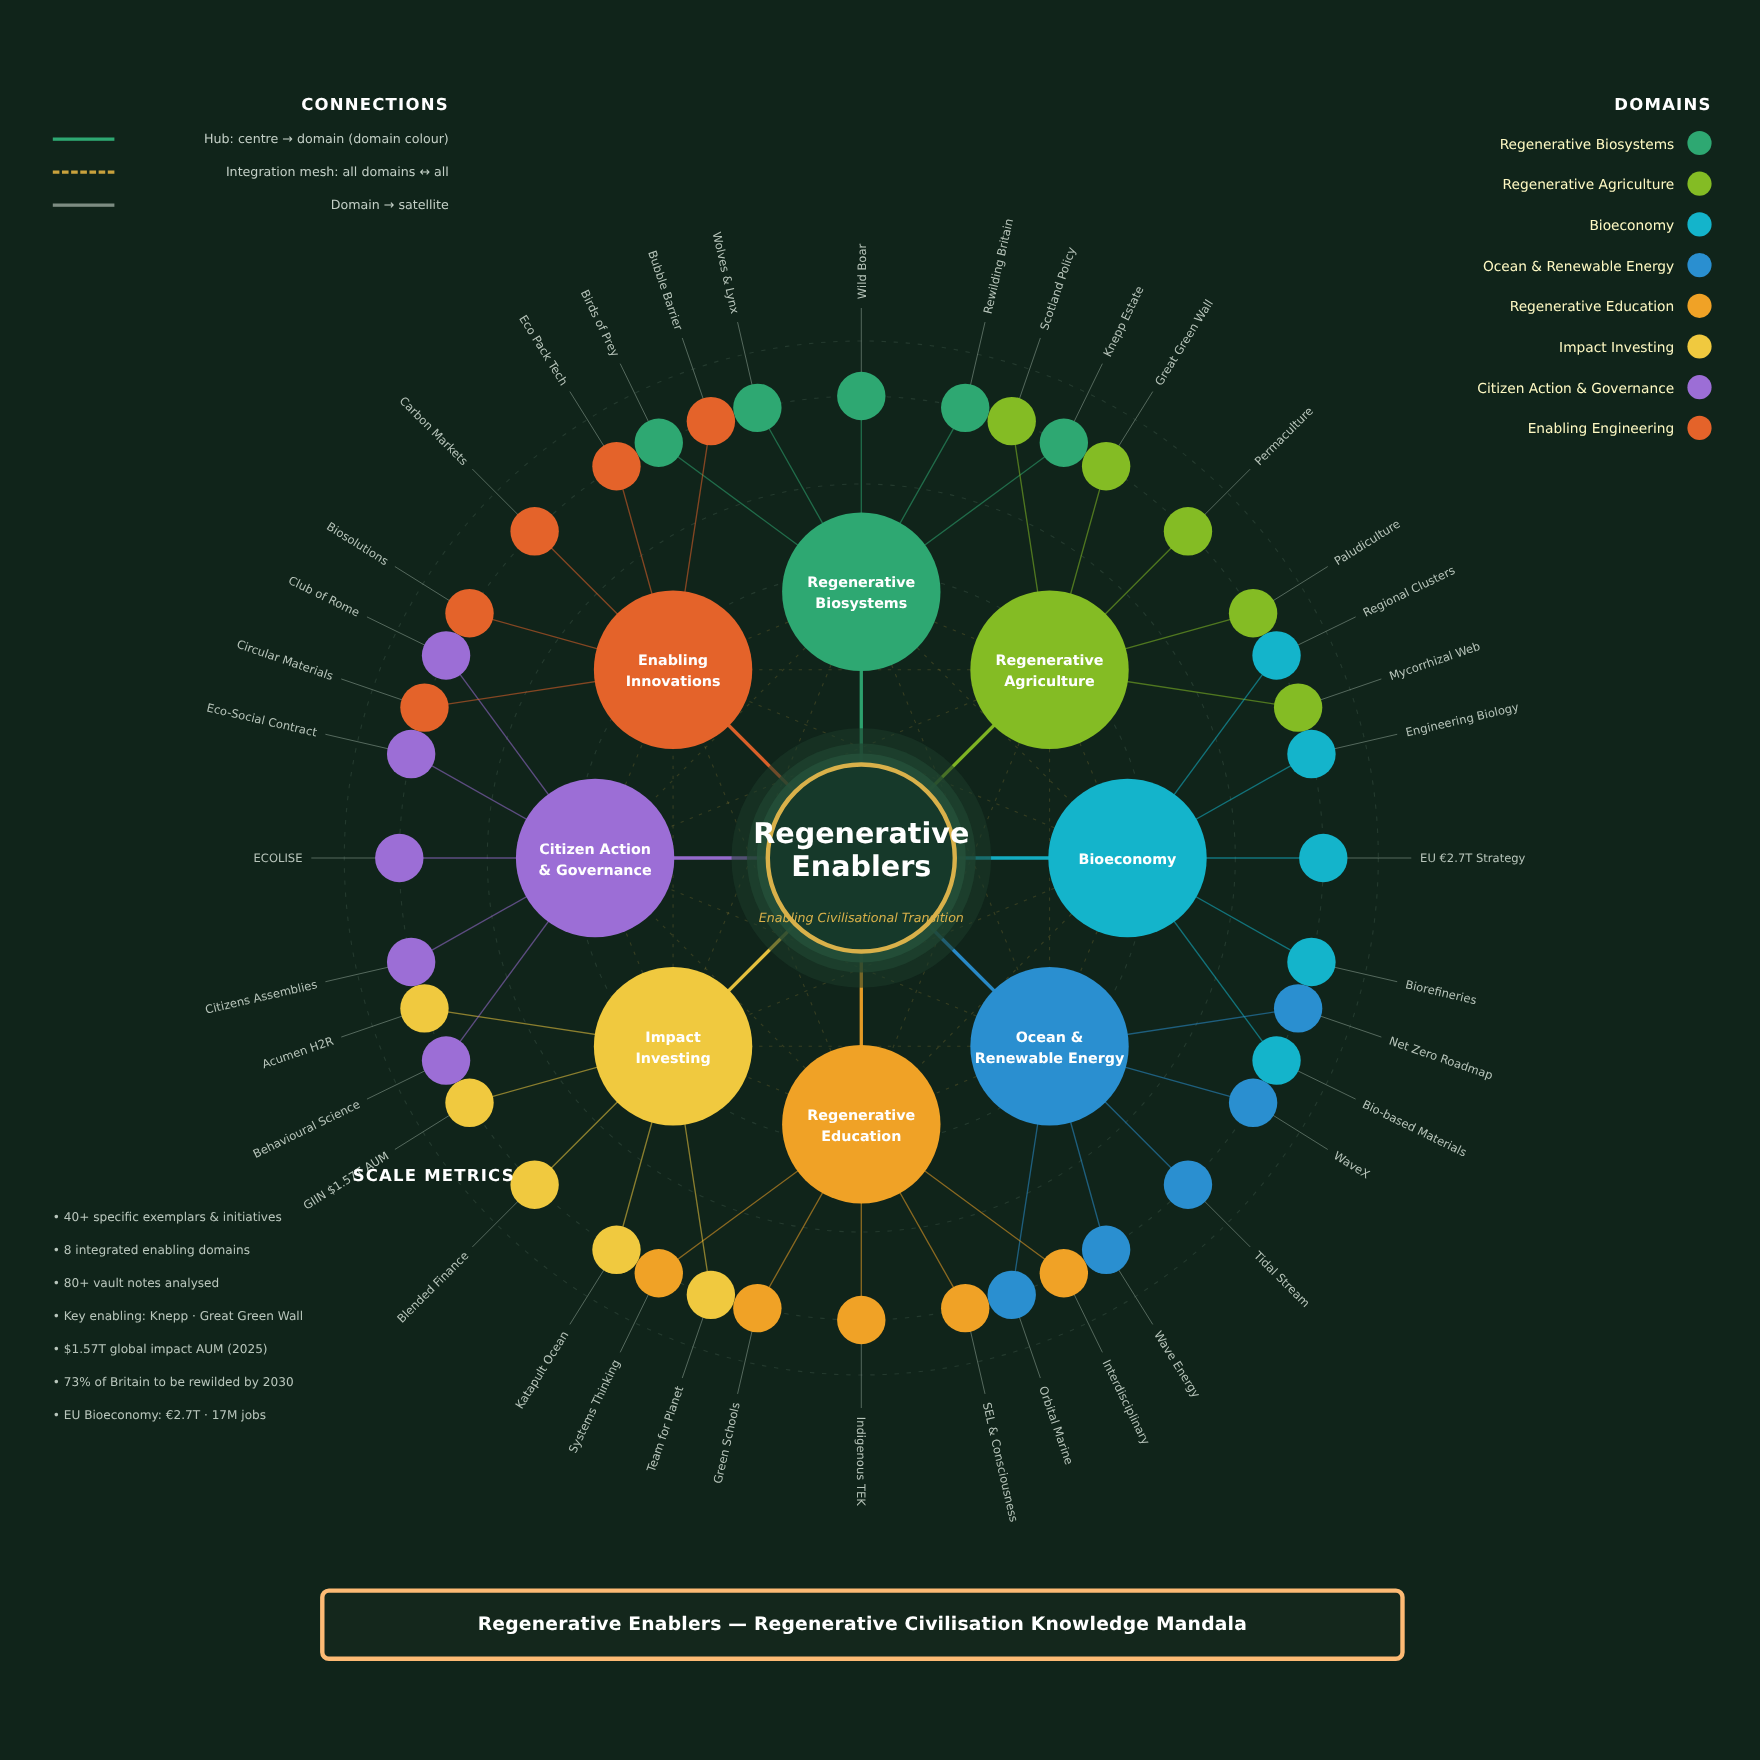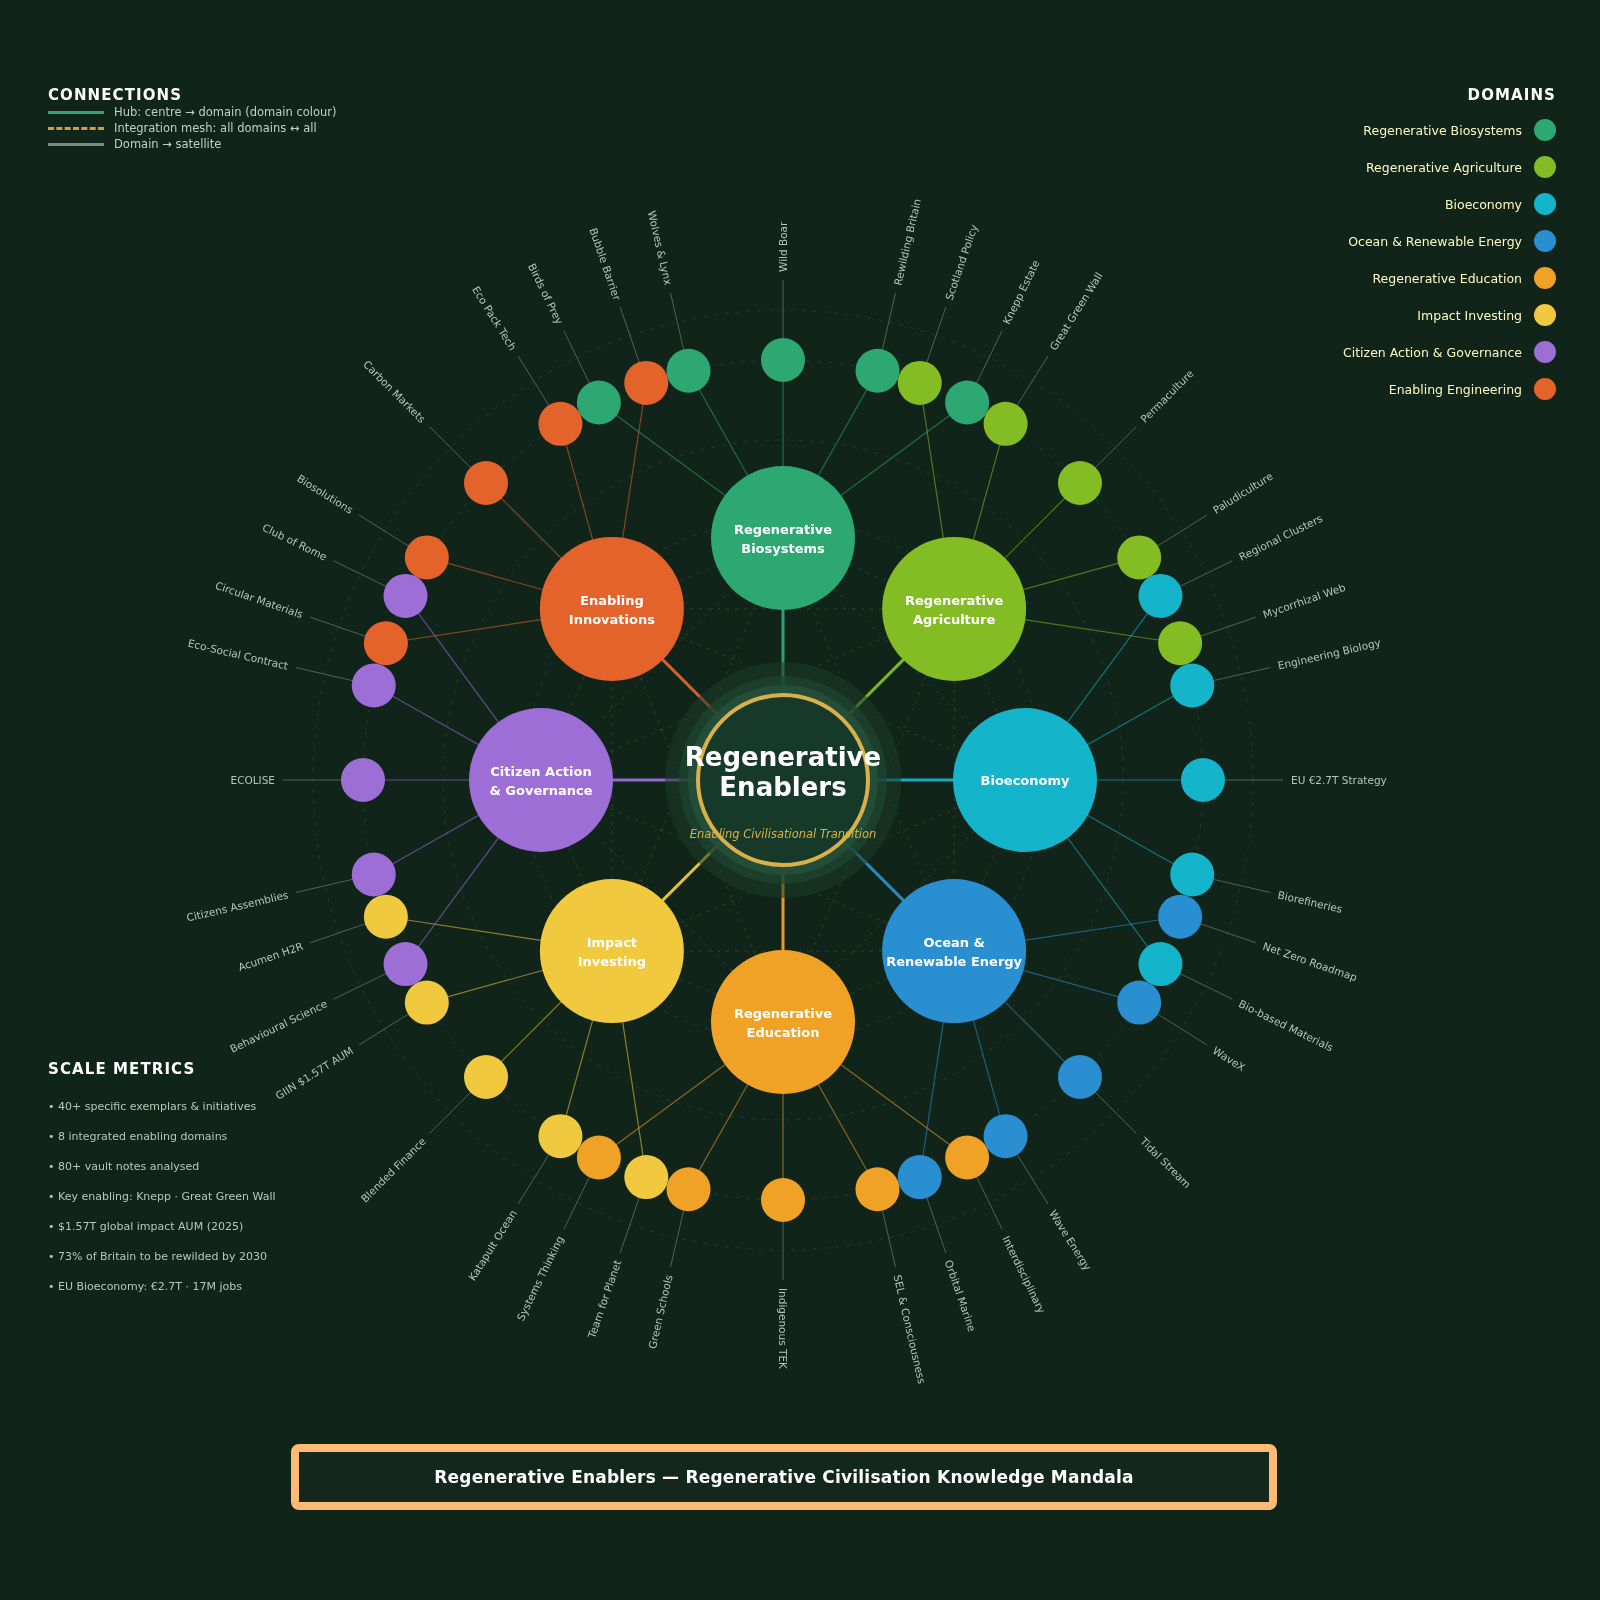--- a/index.html
+++ b/index.html
@@ -4,36 +4,36 @@
 <style>
   html,body{margin:0;padding:0;}
   body{
     width:1600px;height:1600px;
     background:#10241a;
     font-family:"DejaVu Sans","Liberation Sans",sans-serif;
     overflow:hidden;
     position:relative;
   }
   .panel-title{
-    font-size:15px;font-weight:bold;letter-spacing:1.1px;color:#ffffff;
+    font-size:15px;font-weight:bold;letter-spacing:1.1px;color:#ffffff;text-align:right;
   }
   #connections-legend{position:absolute;left:48px;top:86px;width:360px;}
-  .legend-row{display:flex;align-items:center;height:16px;}
+  .legend-row{display:flex;align-items:center;margin-top:14px;height:16px;justify-content:space-between;}
   .legend-swatch{width:56px;height:0;flex:none;margin-right:10px;}
   .legend-text{font-size:11.5px;color:#c3cfc6;white-space:nowrap;}
   #domains-legend{position:absolute;right:44px;top:86px;text-align:right;}
   .domain-row{display:flex;align-items:center;justify-content:flex-end;margin-top:15px;height:22px;}
   .domain-label{font-size:12.5px;color:#fef9c3;margin-right:12px;white-space:nowrap;}
   .domain-dot{width:22px;height:22px;border-radius:50%;flex:none;}
   #scale-metrics{position:absolute;left:48px;top:1060px;width:420px;}
   #scale-metrics .panel-title{display:block;margin-bottom:22px;}
   .metric{font-size:11px;color:#b9c6bc;margin-bottom:17px;}
   #footer-bar{
     position:absolute;left:291px;top:1444px;width:986px;height:66px;
-    border:8px solid #fdba74;border-radius:8px;background:#14271c;
+    border:4px solid #fdba74;border-radius:8px;background:#14271c;
     display:flex;align-items:center;justify-content:center;box-sizing:border-box;
   }
   #footer-bar span{font-size:17px;font-weight:bold;color:#ffffff;letter-spacing:.2px;}
   svg{position:absolute;left:0;top:0;}
   .dom-label{font-size:13px;font-weight:bold;fill:#ffffff;text-anchor:middle;}
   .sat-label{font-size:10.5px;fill:#b7c4ba;}
   .hub-title{font-size:26px;font-weight:bold;fill:#ffffff;text-anchor:middle;}
   .hub-sub{font-size:11.5px;fill:#d9b14a;text-anchor:middle;font-style:italic;}
 </style>
 </head>

